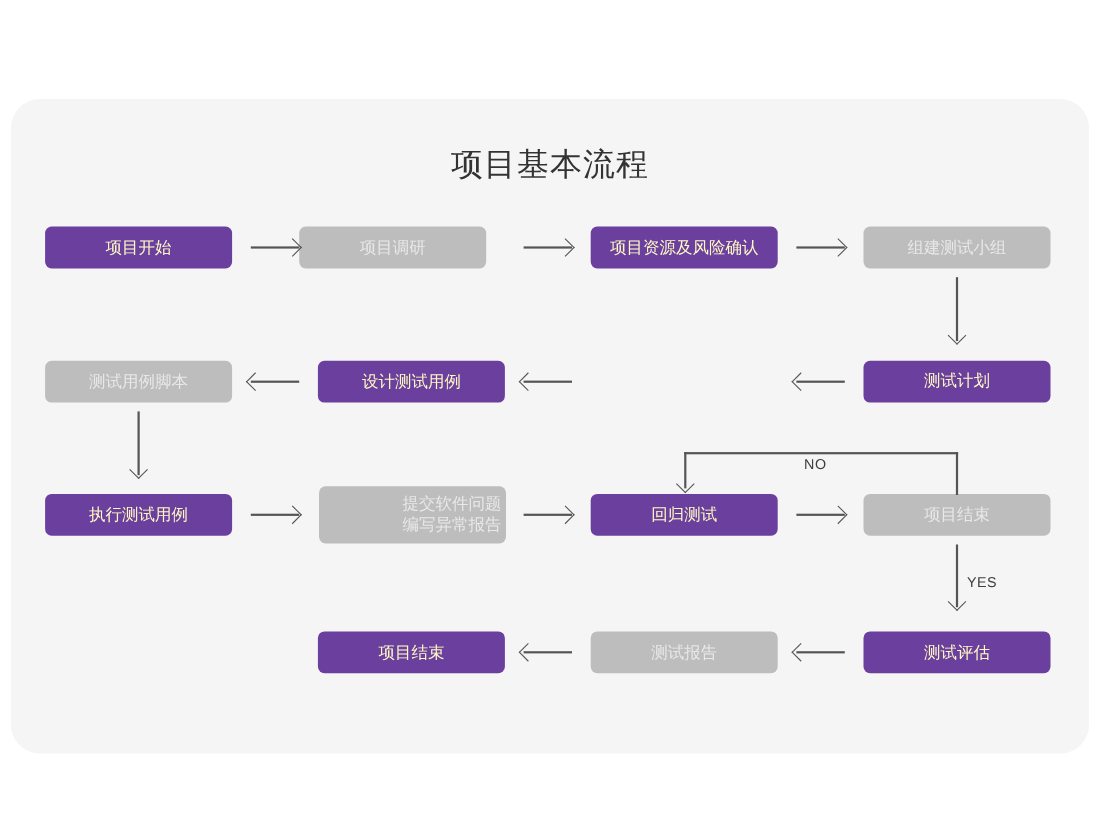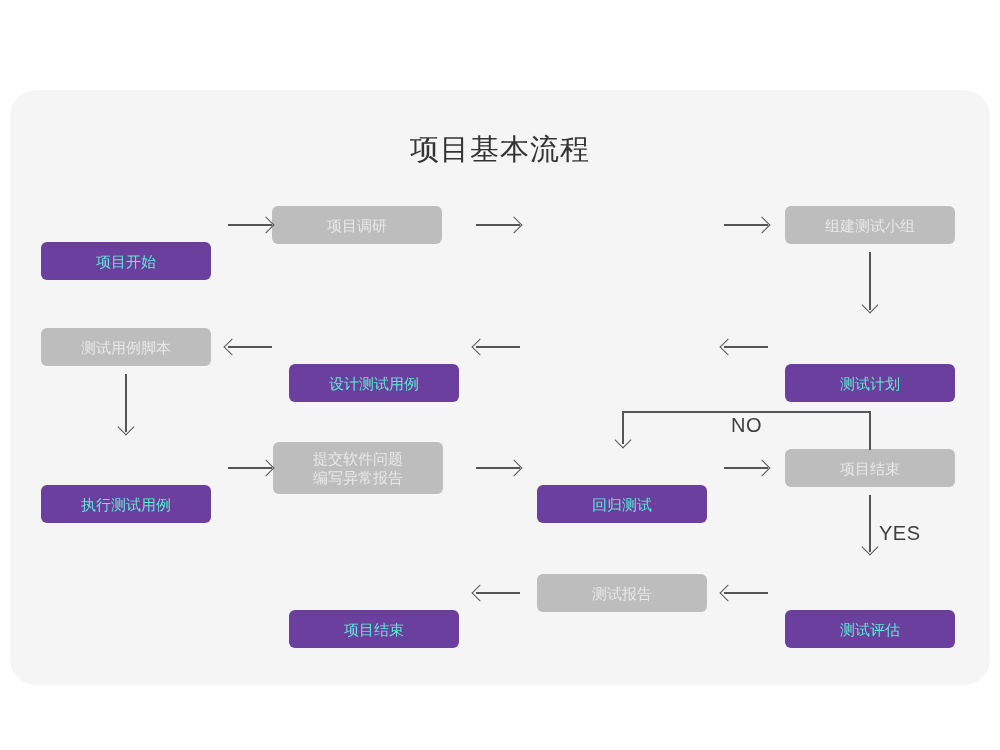--- a/index.html
+++ b/index.html
@@ -48,22 +48,21 @@
     align-items: center;
     justify-content: center;
     text-align: center;
     font-size: 15px;
     line-height: 19px;
     box-sizing: border-box;
     padding: 0 4px;
   }
   .node.purple {
     background: #6b3f9e;
-    color: #5eead4;
-    margin-top: 36px;
+    color: #fef9c3;
   }
   .node.gray {
     background: #bdbdbd;
     color: #e8e8e8;
   }
   .node.tall {
     height: 52px;
   }
   .node .label {
     white-space: pre-line;
@@ -82,40 +81,43 @@
     width: 11px;
     height: 11px;
     border-right: 1.6px solid #555555;
     border-top: 1.6px solid #555555;
   }
   .chev.right { transform: rotate(45deg); }
   .chev.left  { transform: rotate(-135deg); }
   .chev.down  { transform: rotate(135deg); }
   .edge-label {
     position: absolute;
-    font-size: 20px;
+    font-size: 13px;
     color: #3f3f3f;
     letter-spacing: 0.5px;
   }
 </style>
 </head>
 <body>
 
 <div id="canvas">
 
   <div id="panel"></div>
 
   <div id="title">项目基本流程</div>
 
   <div class="node purple" style="left:41px;  top:206px;">
     <span class="label">项目开始</span>
   </div>
   <div class="node gray" style="left:272px; top:206px;">
     <span class="label">项目调研</span>
   </div>
+  <div class="node purple" style="left:537px; top:206px;">
+    <span class="label">项目资源及风险确认</span>
+  </div>
   <div class="node gray" style="left:785px; top:206px;text-align:right;">
     <span class="label">组建测试小组</span>
   </div>
 
   <div class="hline" style="left:228px; top:224px; width:44px;"></div>
   <div class="chev right" style="left:260px; top:219px;"></div>
 
   <div class="hline" style="left:476px; top:224px; width:44px;"></div>
   <div class="chev right" style="left:508px; top:219px;"></div>
 
@@ -124,40 +126,40 @@
 
   <div class="vline" style="left:869px; top:252px; height:58px;"></div>
   <div class="chev down" style="left:864px; top:299px;"></div>
 
   <div class="node gray" style="left:41px;  top:328px;">
     <span class="label">测试用例脚本</span>
   </div>
   <div class="node purple" style="left:289px; top:328px;">
     <span class="label">设计测试用例</span>
   </div>
-  <div class="node purple" style="left:785px; top:328px;">
+  <div class="node purple" style="left:785px; top:328px;font-family:Liberation Serif, serif;">
     <span class="label">测试计划</span>
   </div>
 
   <div class="hline" style="left:228px; top:346px; width:44px;"></div>
   <div class="chev left" style="left:226px; top:341px;"></div>
 
   <div class="hline" style="left:476px; top:346px; width:44px;"></div>
   <div class="chev left" style="left:474px; top:341px;"></div>
 
   <div class="hline" style="left:724px; top:346px; width:44px;"></div>
   <div class="chev left" style="left:722px; top:341px;"></div>
 
   <div class="vline" style="left:125px; top:374px; height:58px;"></div>
   <div class="chev down" style="left:120px; top:421px;"></div>
 
   <div class="node purple" style="left:41px;  top:449px;">
     <span class="label">执行测试用例</span>
   </div>
-  <div class="node gray tall" style="left:273px; top:442px;">
+  <div class="node gray tall" style="left:290px; top:442px;justify-content:flex-end;">
     <span class="label">提交软件问题
 编写异常报告</span>
   </div>
   <div class="node purple" style="left:537px; top:449px;">
     <span class="label">回归测试</span>
   </div>
   <div class="node gray" style="left:785px; top:449px;">
     <span class="label">项目结束</span>
   </div>
 

